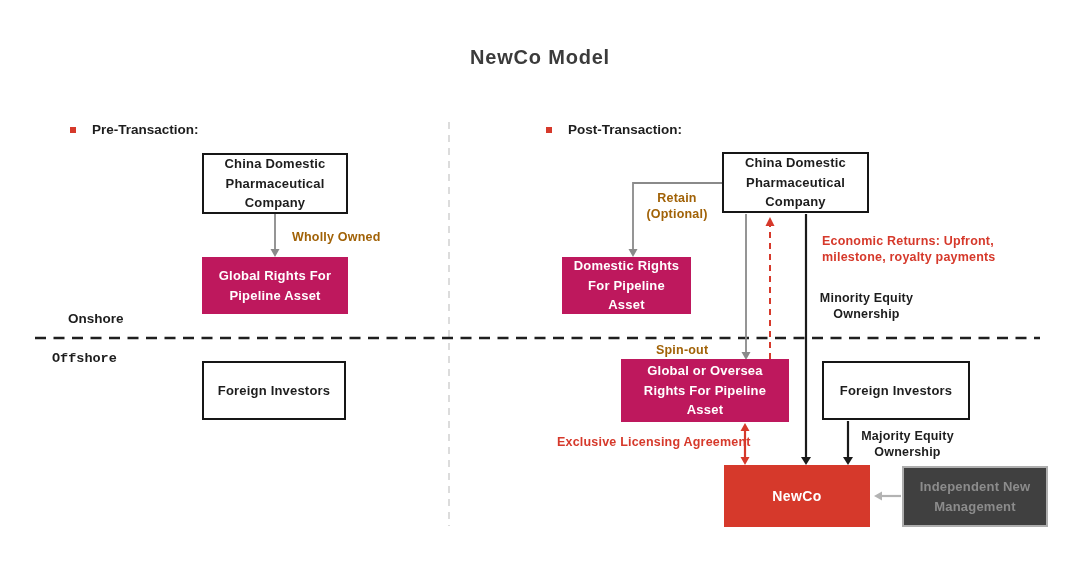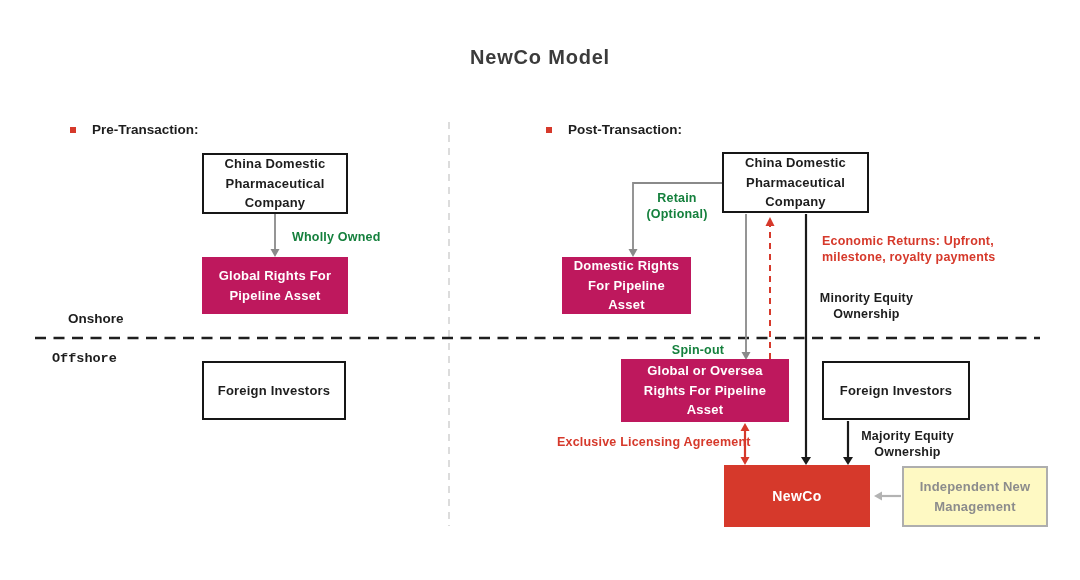--- a/index.html
+++ b/index.html
@@ -14,23 +14,23 @@
   }
   .section-heading{display:flex;align-items:center;gap:16px;font-size:13.5px;font-weight:700;color:#1d1d1d;}
   .bullet{width:6px;height:6px;background:#d6392b;display:inline-block;flex:0 0 auto;}
   .box{
     display:flex;align-items:center;justify-content:center;text-align:center;
     font-weight:700;font-size:13px;line-height:1.5;letter-spacing:.2px;box-sizing:border-box;padding:4px 8px;
   }
   .box.outlined{background:#ffffff;border:2.5px solid #161616;color:#1d1d1d;}
   .box.gray{background:#be185d;color:#ffffff;}
   .box.red{background:#d6392b;color:#ffffff;font-size:14px;letter-spacing:.4px;}
-  .box.light{background:#fef9c3;border:2px solid #aeaeae;color:#8c8c8c;}
+  .box.light{background:#404040;border:2px solid #aeaeae;color:#8c8c8c;}
   .lbl{font-weight:700;font-size:12.5px;line-height:1.3;letter-spacing:.2px;}
-  .lbl.gray{color:#15803d;}
+  .lbl.gray{color:#a16207;}
   .lbl.red{color:#d6392b;}
   .lbl.dark{color:#1d1d1d;}
   .zone{font-size:13.5px;font-weight:700;color:#1d1d1d;}
   svg.overlay{position:absolute;left:0;top:0;pointer-events:none;}
 </style>
 </head>
 <body>
 
 <div id="stage">
 
@@ -88,21 +88,21 @@
   <div class="abs box outlined" style="left:722px;top:152px;width:147px;height:61px;">China Domestic Pharmaceutical Company</div>
 
   <div class="abs lbl gray" style="left:638px;top:190px;width:78px;text-align:center;">Retain (Optional)</div>
 
   <div class="abs box gray" style="left:562px;top:257px;width:129px;height:57px;">Domestic Rights For Pipeline Asset</div>
 
   <div class="abs lbl red" style="left:822px;top:233px;width:222px;">Economic Returns: Upfront, milestone, royalty payments</div>
 
   <div class="abs lbl dark" style="left:818px;top:290px;width:97px;text-align:center;">Minority Equity Ownership</div>
 
-  <div class="abs lbl gray" style="left:656px;top:342px;width:84px;text-align:center;">Spin-out</div>
+  <div class="abs lbl gray" style="left:656px;top:342px;width:84px;text-align:left;">Spin-out</div>
 
   <div class="abs box gray" style="left:621px;top:359px;width:168px;height:63px;">Global or Oversea Rights For Pipeline Asset</div>
 
   <div class="abs box outlined" style="left:822px;top:361px;width:148px;height:59px;">Foreign Investors</div>
 
   <div class="abs lbl dark" style="left:855px;top:428px;width:105px;text-align:center;">Majority Equity Ownership</div>
 
   <div class="abs lbl red" style="left:557px;top:434px;white-space:nowrap;">Exclusive Licensing Agreement</div>
 
   <div class="abs box red" style="left:724px;top:465px;width:146px;height:62px;">NewCo</div>

